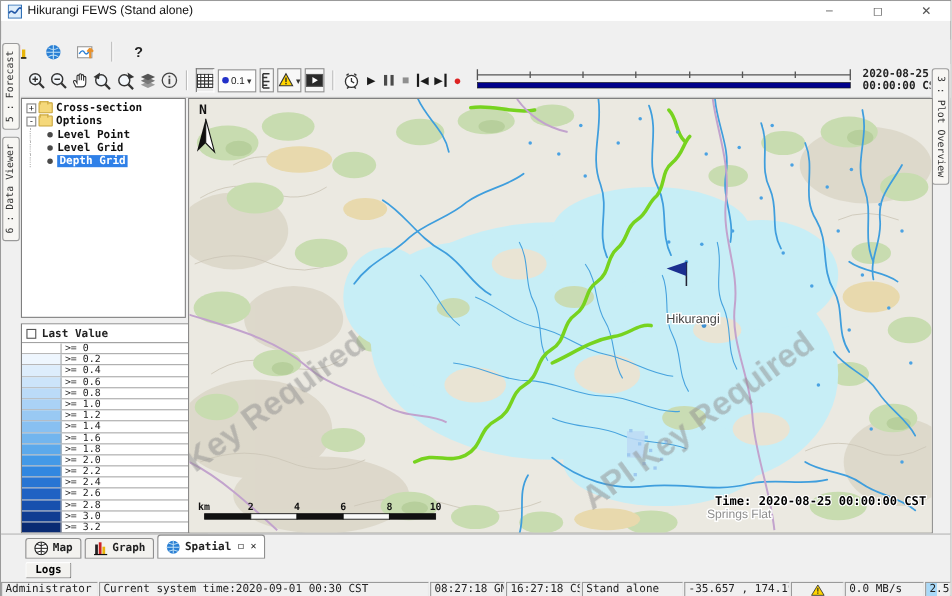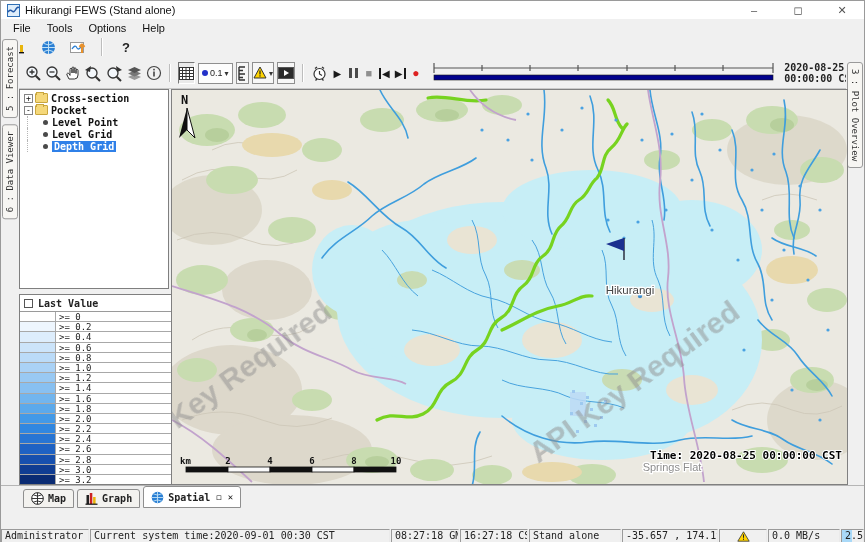--- a/index.html
+++ b/index.html
@@ -97,26 +97,20 @@
         <path d="M1,8 q2,-3 4,-1 q2,2 4,-2 q2,-3 3,-1" fill="none" stroke="#2459a8" stroke-width="1.5"></path>
       </svg>
     <span class="title">Hikurangi FEWS  (Stand alone)</span>
     <div class="win-controls">
       <span class="win-btn">–</span>
       <span class="win-btn">◻</span>
       <span class="win-btn">✕</span>
     </div>
   </div>
 
-  <div class="menubar" id="menu-bar">
-      <span class="menu-item">File</span>
-      <span class="menu-item">Tools</span>
-      <span class="menu-item">Options</span>
-      <span class="menu-item">Help</span>
-    </div>
 
   <div class="toolbar1">
     <span class="tb-btn">
         <svg width="16" height="16" viewBox="0 0 16 16">
           <rect x="2" y="4" width="3" height="10" fill="#222"></rect>
           <rect x="6" y="2" width="3" height="12" fill="#c22"></rect>
           <rect x="10" y="6" width="3" height="8" fill="#e8b50c"></rect>
           <rect x="1" y="13" width="13" height="1.4" fill="#111"></rect>
         </svg>
       </span>
@@ -276,21 +270,21 @@
     <div class="leftpanel">
       <div class="treebox" id="tree-box">
           <div class="tree-row">
             <span class="expander">+</span>
             <span class="folder-ico"></span>
             <span class="tree-label">Cross-section</span>
           </div>
           <div class="tree-row">
             <span class="expander">-</span>
             <span class="folder-ico"></span>
-            <span class="tree-label">Pocket</span>
+            <span class="tree-label">Options</span>
           </div>
           <div class="tree-row">
             <span class="tree-indent"></span>
             <span class="bullet"></span>
             <span class="tree-label">Level Point</span>
           </div>
           <div class="tree-row">
             <span class="tree-indent"></span>
             <span class="bullet"></span>
             <span class="tree-label">Level Grid</span>
@@ -627,20 +621,23 @@
       <svg width="13" height="13" viewBox="0 0 13 13">
           <circle cx="6.5" cy="6.5" r="5.8" fill="#2a7fd4"></circle>
           <path d="M0.7,6.5 h11.6 M6.5,0.7 v11.6 M2.2,2.8 q4.3,2.6 8.6,0 M2.2,10.2 q4.3,-2.6 8.6,0" stroke="#bfe0f5" stroke-width="0.9" fill="none"></path>
         </svg>
       <span>Spatial</span>
       <span class="tab-ctrl">◻</span>
       <span class="tab-ctrl">✕</span>
     </span>
   </div>
 
+  <div class="logsrow">
+    <button class="logs-btn">Logs</button>
+  </div>
 
   <div class="statusbar">
     <div class="sb-cell" style="width:88px">Administrator</div>
     <div class="sb-cell" style="width:300px">Current system time:2020-09-01 00:30 CST</div>
     <div class="sb-cell" style="width:68px">08:27:18 GMT</div>
     <div class="sb-cell" style="width:68px">16:27:18 CST</div>
     <div class="sb-cell" style="width:92px">Stand alone</div>
     <div class="sb-cell" style="width:96px">-35.657 , 174.199</div>
     <div class="sb-cell" style="width:48px; display:flex; align-items:center; justify-content:center;">
       <svg width="13" height="11" viewBox="0 0 13 11">

